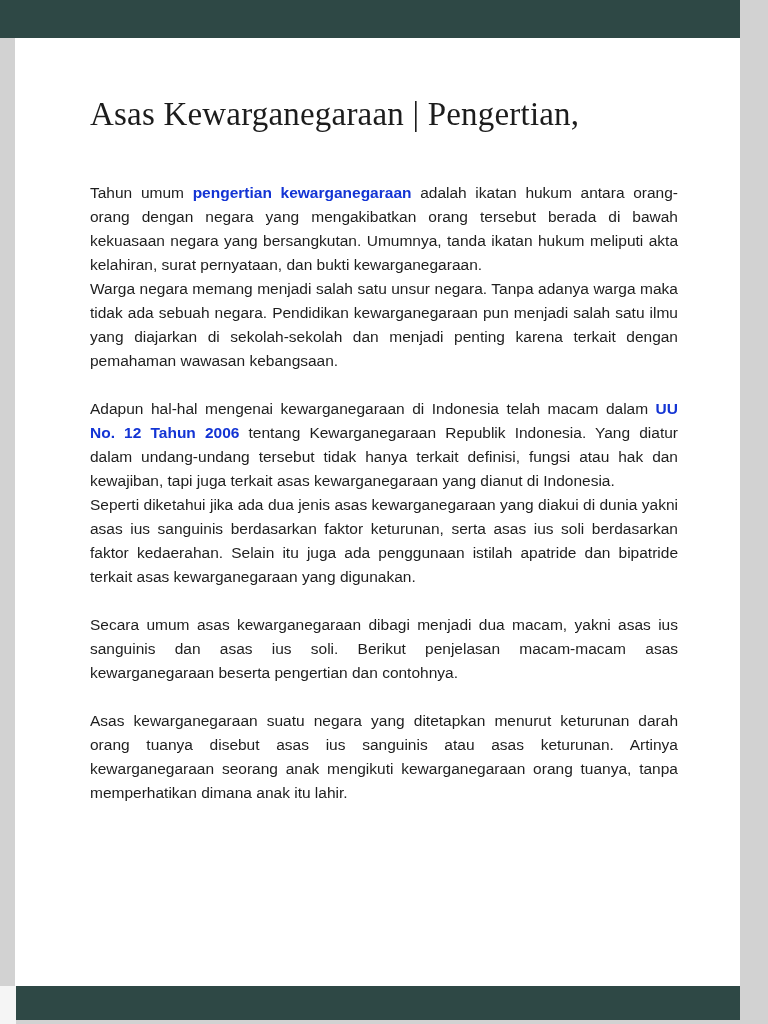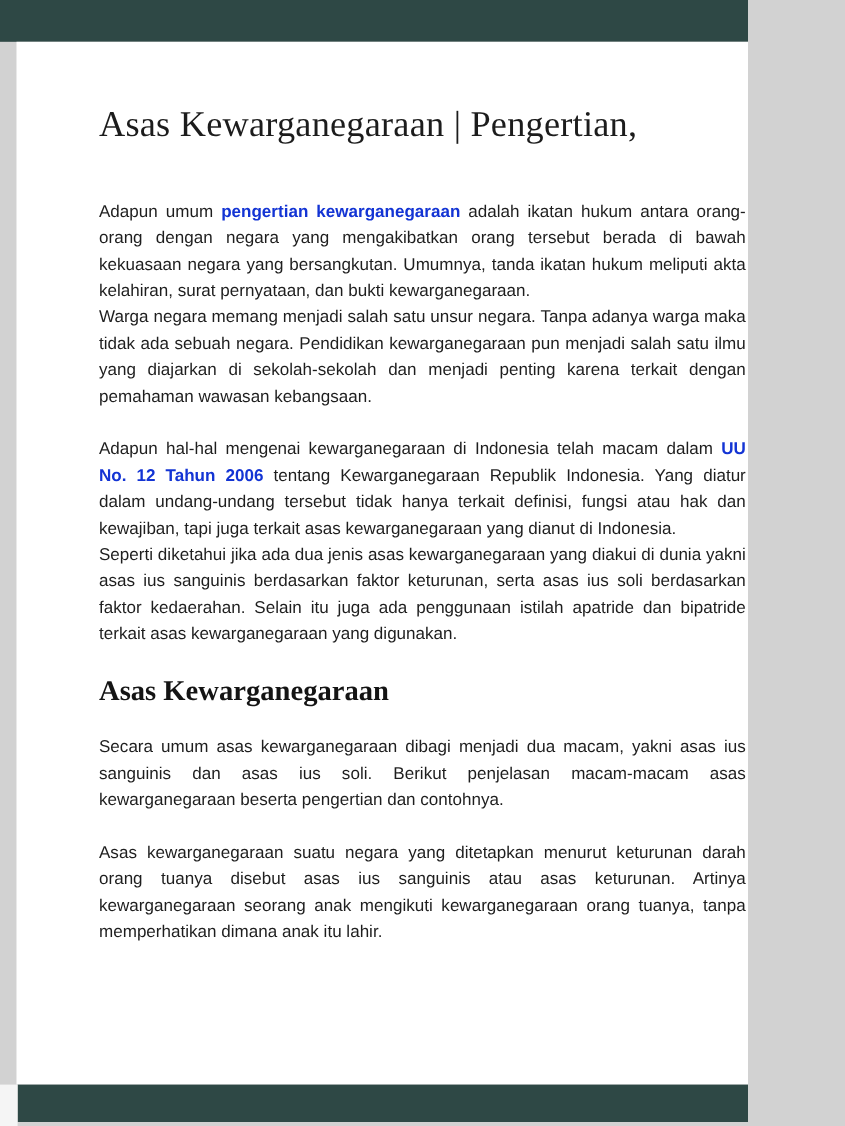--- a/index.html
+++ b/index.html
@@ -4,21 +4,21 @@
 <style>
   * { margin: 0; padding: 0; box-sizing: border-box; }
   html, body {
     width: 768px; height: 1024px;
     font-family: "Liberation Sans", sans-serif;
     background: #d2d2d2;
     overflow: hidden;
   }
   .canvas {
     position: relative;
-    width: 680px; height: 1024px;
+    width: 740px; height: 1024px;
     background: var(--gutter-color, #d2d2d2);
     overflow: hidden;
     padding-left: 45px;
   }
   .top-bar {
     position: absolute; top: 0; left: 0;
     width: 768px; height: 38px;
     background: var(--bar-color, #2e4845);
   }
   .bottom-bar {
@@ -80,29 +80,28 @@
 
 <div class="canvas">
   <div class="top-bar"></div>
 
   <div class="page">
 
     <h1 class="article-title"><span>Asas Kewarganegaraan | Pengertian,</span><br></h1>
 
     <div>
 
-      <p class="body-p tight"><span>Adapun umum </span><span class="inline-link">pengertian kewarganegaraan</span><span> adalah ikatan hukum antara orang-orang dengan negara yang mengakibatkan orang tersebut berada di bawah kekuasaan negara yang bersangkutan. Umumnya, tanda ikatan hukum meliputi akta kelahiran, surat pernyataan, dan bukti kewarganegaraan.</span></p>
+      <p class="body-p tight"><span>Tahun umum </span><span class="inline-link">pengertian kewarganegaraan</span><span> adalah ikatan hukum antara orang-orang dengan negara yang mengakibatkan orang tersebut berada di bawah kekuasaan negara yang bersangkutan. Umumnya, tanda ikatan hukum meliputi akta kelahiran, surat pernyataan, dan bukti kewarganegaraan.</span></p>
 
       <p class="body-p"><span>Warga negara memang menjadi salah satu unsur negara. Tanpa adanya warga maka tidak ada sebuah negara. Pendidikan kewarganegaraan pun menjadi salah satu ilmu yang diajarkan di sekolah-sekolah dan menjadi penting karena terkait dengan pemahaman wawasan kebangsaan.</span></p>
 
       <p class="body-p tight"><span>Adapun hal-hal mengenai kewarganegaraan di Indonesia telah macam dalam </span><span class="inline-link">UU No. 12 Tahun 2006</span><span> tentang Kewarganegaraan Republik Indonesia. Yang diatur dalam undang-undang tersebut tidak hanya terkait definisi, fungsi atau hak dan kewajiban, tapi juga terkait asas kewarganegaraan yang dianut di Indonesia.</span></p>
 
       <p class="body-p"><span>Seperti diketahui jika ada dua jenis asas kewarganegaraan yang diakui di dunia yakni asas ius sanguinis berdasarkan faktor keturunan, serta asas ius soli berdasarkan faktor kedaerahan. Selain itu juga ada penggunaan istilah apatride dan bipatride terkait asas kewarganegaraan yang digunakan.</span></p>
 
-      <h2 class="section-h">Asas Kewarganegaraan</h2>
 
       <p class="body-p"><span>Secara umum asas kewarganegaraan dibagi menjadi dua macam, yakni asas ius sanguinis dan asas ius soli. Berikut penjelasan macam-macam asas kewarganegaraan beserta pengertian dan contohnya.</span></p>
 
 
       <p class="body-p"><span>Asas kewarganegaraan suatu negara yang ditetapkan menurut keturunan darah orang tuanya disebut asas ius sanguinis atau asas keturunan. Artinya kewarganegaraan seorang anak mengikuti kewarganegaraan orang tuanya, tanpa memperhatikan dimana anak itu lahir.</span></p>
 
     </div>
   </div>
 
   <div class="bottom-bar"></div>

